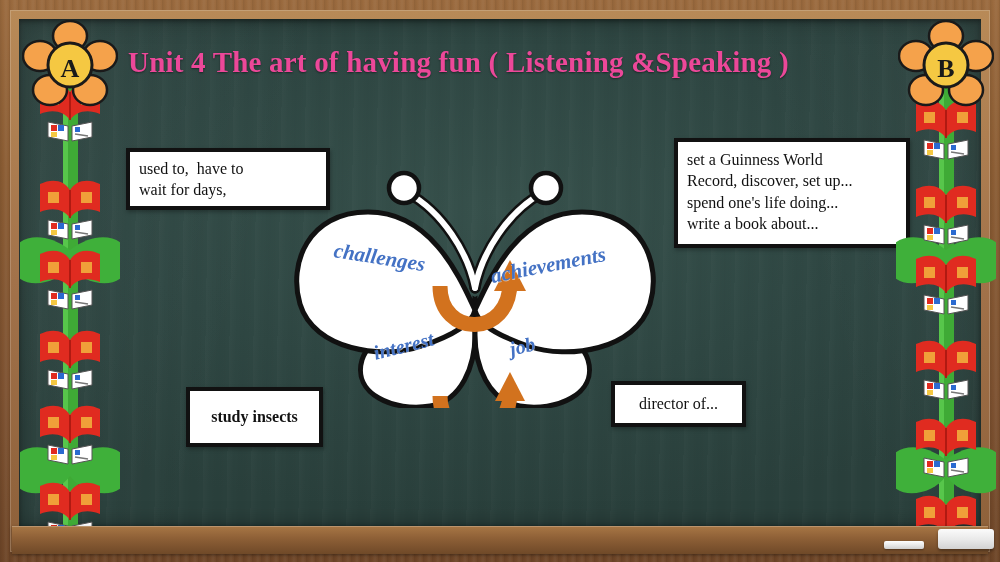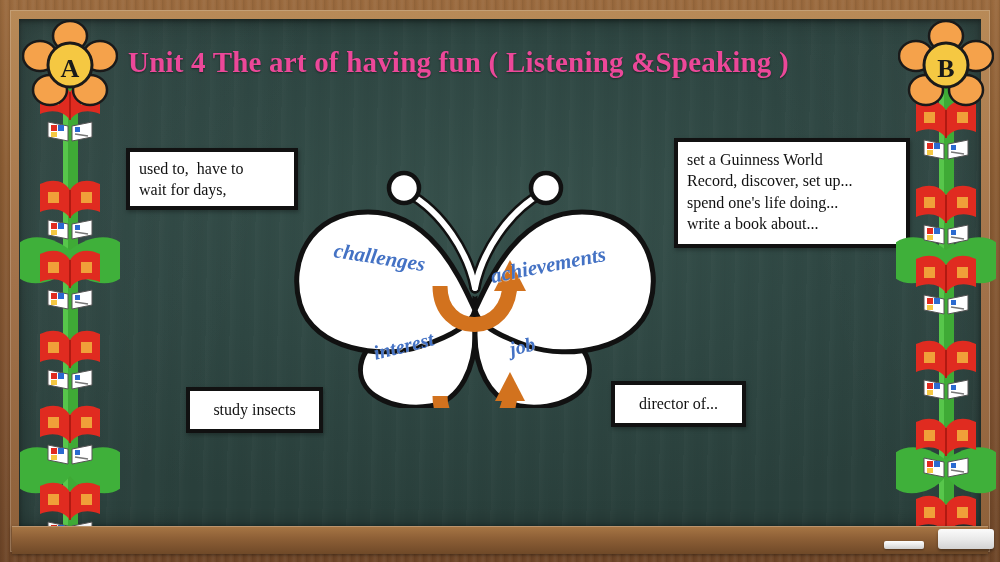--- a/index.html
+++ b/index.html
@@ -94,25 +94,25 @@
     position: absolute;
     background: #ffffff;
     border: 4px solid #111111;
     color: #111111;
     font-size: 16px;
     line-height: 1.33;
     padding: 7px 9px;
     box-shadow: 1px 2px 4px rgba(0,0,0,.3);
     white-space: pre-wrap;
   }
-  #box-used-to   { left: 126px; top: 148px; width: 172px; height: 62px;
+  #box-used-to   { left: 126px; top: 148px; width: 204px; height: 62px;
                    display:flex; align-items:center; }
   #box-guinness  { left: 650px; top: 138px; width: 236px; height: 110px; margin-left: 24px; }
-  #box-insects   { left: 186px; top: 387px; width: 137px; height: 46px;
-                   display:flex; align-items:center; justify-content:center; }
+  #box-insects   { left: 186px; top: 387px; width: 137px; height: 60px;
+                   display:flex; align-items:center; justify-content:center;font-weight:bold; }
   #box-director  { left: 611px; top: 381px; width: 135px; height: 46px;
                    display:flex; align-items:center; justify-content:center; }
 
   
   #butterfly { position: absolute; left: 282px; top: 160px; width: 386px; height: 248px; }
   .bf-word {
     position: absolute;
     color: #4472C4;
     font-weight: bold;
     font-style: italic;

